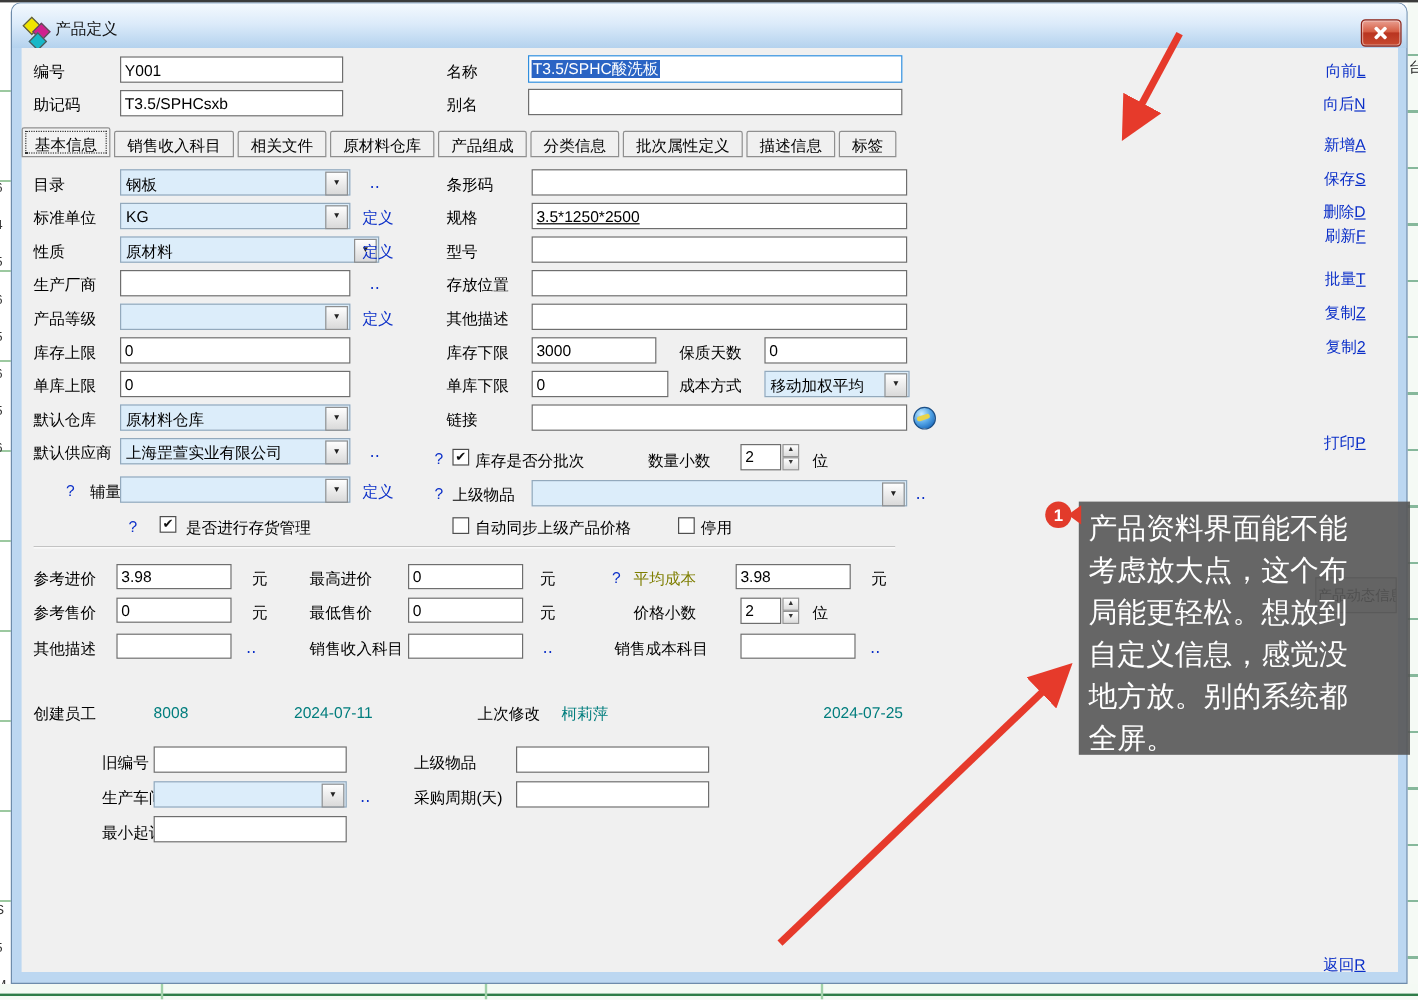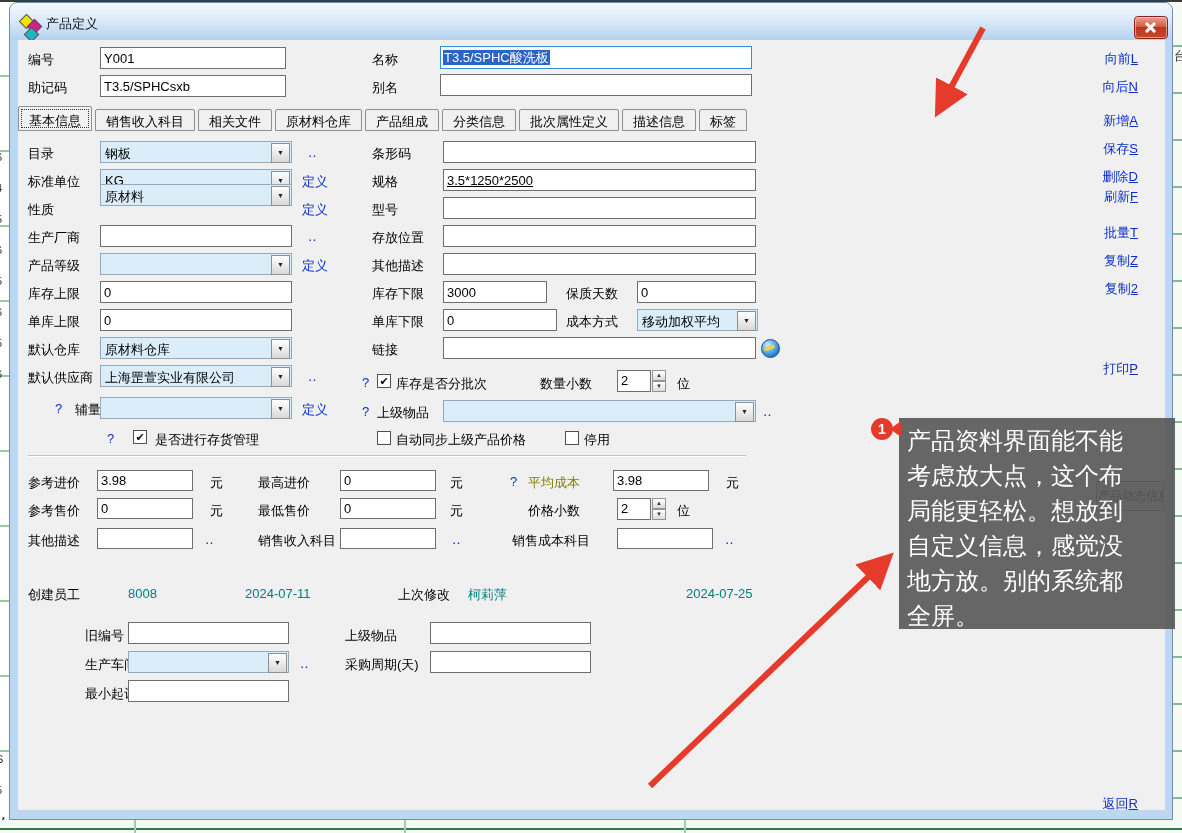--- a/index.html
+++ b/index.html
@@ -143,21 +143,21 @@
 <div class="link" style="left:308px;top:145px">‥</div>
 
 <div class="lbl" style="left:28px;top:173px">标准单位</div>
 <div class="combo" style="left:100px;top:169px;width:192px">
   <span class="val">KG</span>
   <span class="db">▼</span>
 </div>
 <div class="link" style="left:302px;top:173px">定义</div>
 
 <div class="lbl" style="left:28px;top:201px">性质</div>
-<div class="combo" style="left:100px;top:184px;width:192px">
+<div class="combo" style="left:100px;top:197px;width:216px">
   <span class="val">原材料</span>
   <span class="db">▼</span>
 </div>
 <div class="link" style="left:302px;top:201px">定义</div>
 
 <div class="lbl" style="left:28px;top:229px">生产厂商</div>
 <input class="inp" style="left: 100px; top: 225px; width: 192px;" value="">
 <div class="link" style="left:308px;top:229px">‥</div>
 
 <div class="lbl" style="left:28px;top:257px">产品等级</div>

